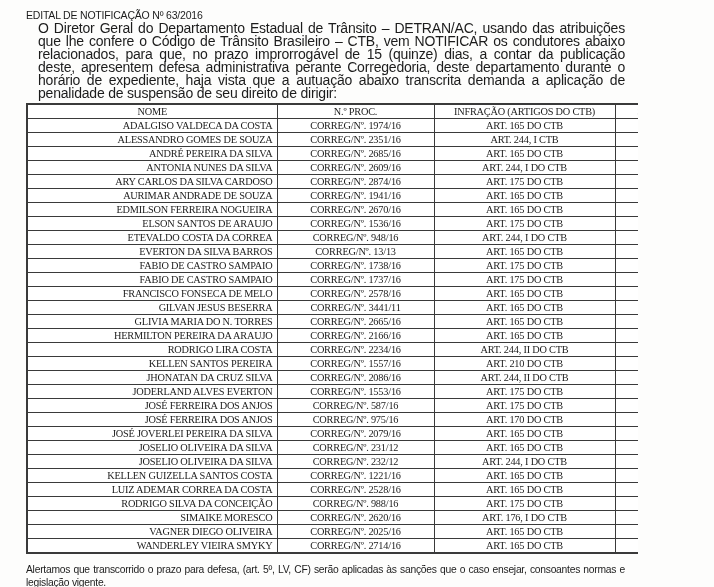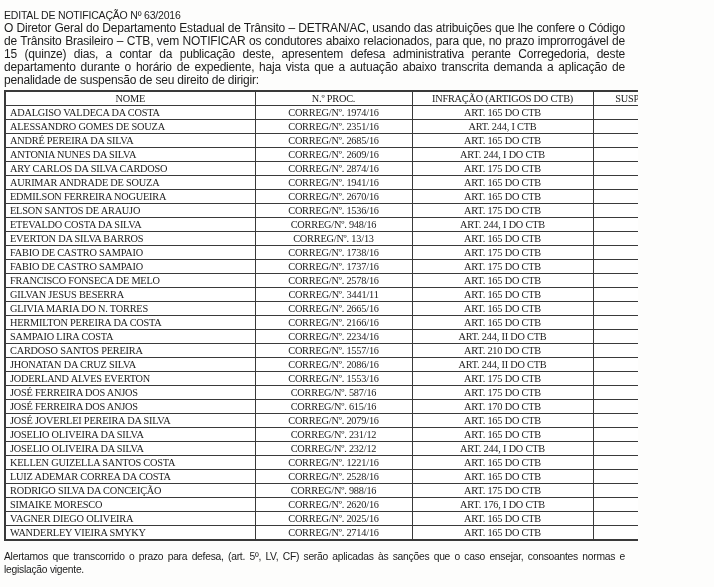--- a/index.html
+++ b/index.html
@@ -11,32 +11,32 @@
     width: 714px;
     height: 587px;
     overflow: hidden;
     font-family: "Liberation Sans", "DejaVu Sans", sans-serif;
     color: #1c1c1c;
   }
   .page {
     box-sizing: border-box;
     width: 638px;
     height: 587px;
-    padding: 9px 13px 0 4px;
+    padding: 9px 13px 0 26px;
     overflow: hidden;
   }
   .doc-title {
     font-size: 10.5px;
     line-height: 13px;
     letter-spacing: -0.2px;
     white-space: nowrap;
   }
   .intro {
-    margin: 0 0 3px 0;
-    font-size: 12px;
+    margin: 0 0 3px 12px;
+    font-size: 14px;
     line-height: 13px;
     letter-spacing: -0.2px;
     text-align: justify;
   }
   table.notif {
     width: 690px;
     border-collapse: collapse;
     table-layout: fixed;
     background: #fff;
   }
@@ -51,21 +51,21 @@
     font-size: 10.3px;
     line-height: 11px;
     letter-spacing: -0.2px;
     padding: 1px 4px;
     text-align: center;
     font-weight: normal;
     overflow: hidden;
     white-space: nowrap;
   }
   table.notif td.left {
-    text-align: left;
+    text-align: right;
   }
   col.c-nome { width: 250px; }
   col.c-proc { width: 157px; }
   col.c-infr { width: 181px; }
   col.c-susp { width: 102px; }
   .warning {
     margin: 9px 0 0 0;
     font-size: 10.3px;
     line-height: 13px;
     letter-spacing: -0.25px;
@@ -139,21 +139,21 @@
           <td>ART. 165 DO CTB</td>
           <td>12</td>
         </tr>
         <tr>
           <td class="left">ELSON SANTOS DE ARAUJO</td>
           <td>CORREG/Nº. 1536/16</td>
           <td>ART. 175 DO CTB</td>
           <td>01</td>
         </tr>
         <tr>
-          <td class="left">ETEVALDO COSTA DA SILVA</td>
+          <td class="left">ETEVALDO COSTA DA CORREA</td>
           <td>CORREG/Nº. 948/16</td>
           <td>ART. 244, I DO CTB</td>
           <td>01</td>
         </tr>
         <tr>
           <td class="left">EVERTON DA SILVA BARROS</td>
           <td>CORREG/Nº. 13/13</td>
           <td>ART. 165 DO CTB</td>
           <td>12</td>
         </tr>
@@ -181,33 +181,33 @@
           <td>ART. 165 DO CTB</td>
           <td>12</td>
         </tr>
         <tr>
           <td class="left">GLIVIA MARIA DO N. TORRES</td>
           <td>CORREG/Nº. 2665/16</td>
           <td>ART. 165 DO CTB</td>
           <td>12</td>
         </tr>
         <tr>
-          <td class="left">HERMILTON PEREIRA DA COSTA</td>
+          <td class="left">HERMILTON PEREIRA DA ARAUJO</td>
           <td>CORREG/Nº. 2166/16</td>
           <td>ART. 165 DO CTB</td>
           <td>12</td>
         </tr>
         <tr>
-          <td class="left">SAMPAIO LIRA COSTA</td>
+          <td class="left">RODRIGO LIRA COSTA</td>
           <td>CORREG/Nº. 2234/16</td>
           <td>ART. 244, II DO CTB</td>
           <td>01</td>
         </tr>
         <tr>
-          <td class="left">CARDOSO SANTOS PEREIRA</td>
+          <td class="left">KELLEN SANTOS PEREIRA</td>
           <td>CORREG/Nº. 1557/16</td>
           <td>ART. 210 DO CTB</td>
           <td>01</td>
         </tr>
         <tr>
           <td class="left">JHONATAN DA CRUZ SILVA</td>
           <td>CORREG/Nº. 2086/16</td>
           <td>ART. 244, II DO CTB</td>
           <td>01</td>
         </tr>
@@ -218,21 +218,21 @@
           <td>01</td>
         </tr>
         <tr>
           <td class="left">JOSÉ FERREIRA DOS ANJOS</td>
           <td>CORREG/Nº. 587/16</td>
           <td>ART. 175 DO CTB</td>
           <td>01</td>
         </tr>
         <tr>
           <td class="left">JOSÉ FERREIRA DOS ANJOS</td>
-          <td>CORREG/Nº. 615/16</td>
+          <td>CORREG/Nº. 975/16</td>
           <td>ART. 170 DO CTB</td>
           <td>01</td>
         </tr>
         <tr>
           <td class="left">JOSÉ JOVERLEI PEREIRA DA SILVA</td>
           <td>CORREG/Nº. 2079/16</td>
           <td>ART. 165 DO CTB</td>
           <td>12</td>
         </tr>
         <tr>

